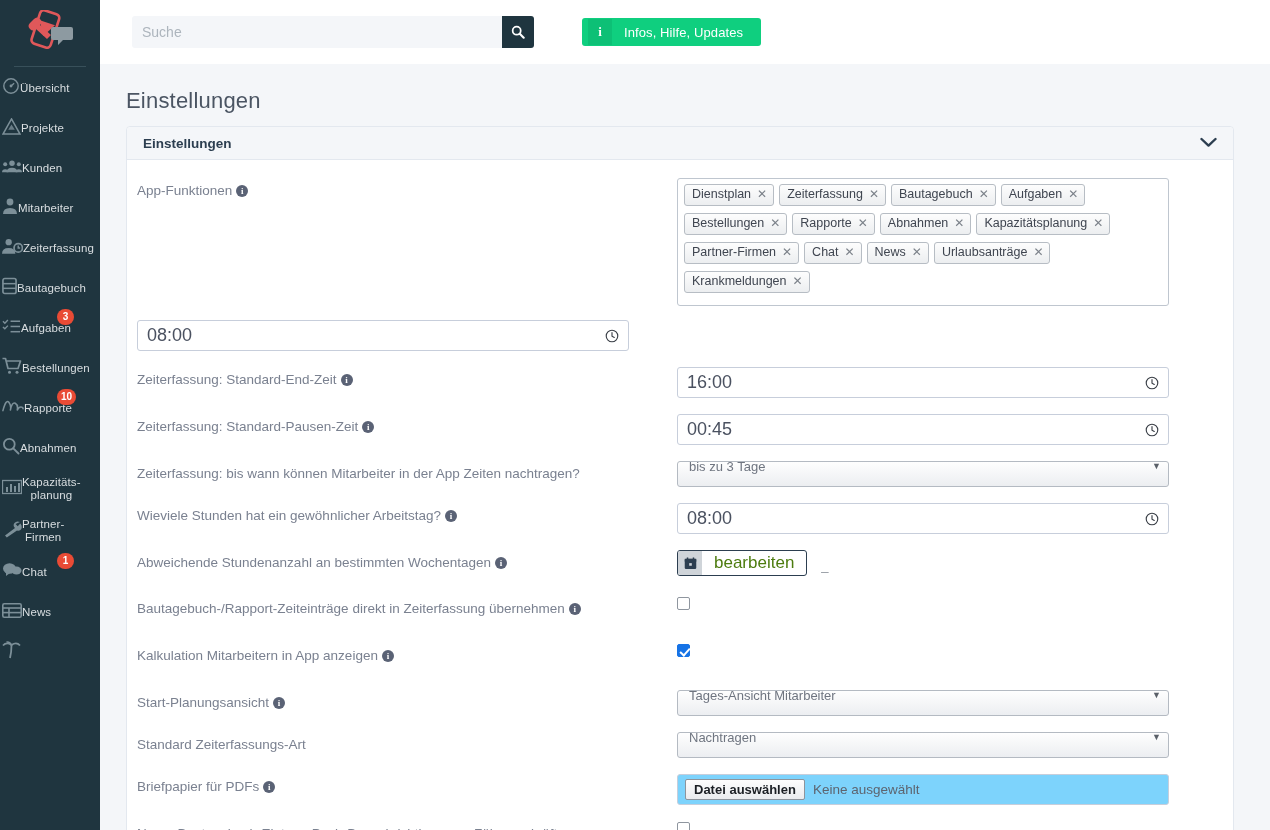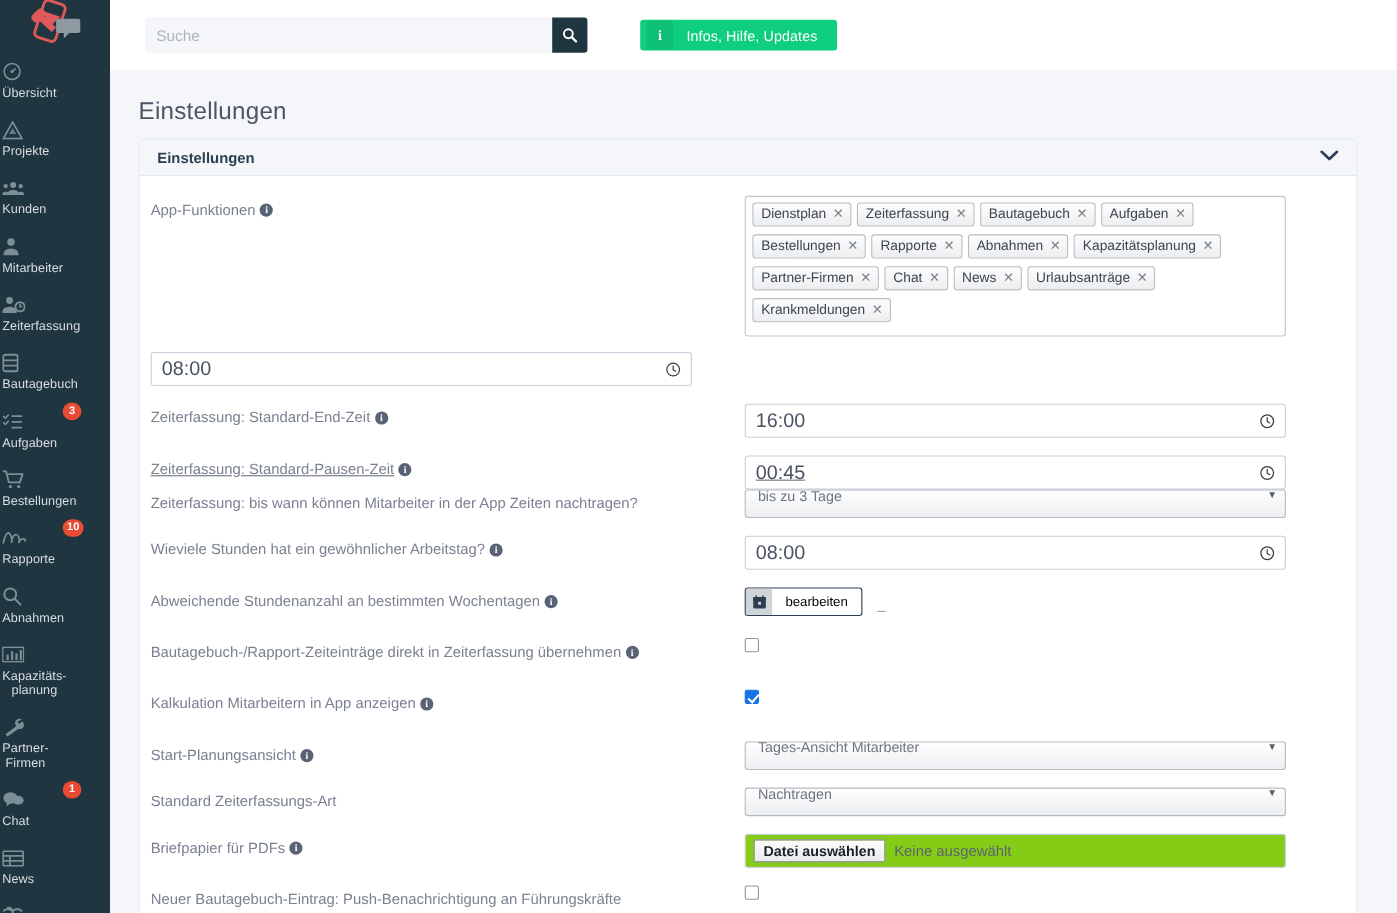--- a/index.html
+++ b/index.html
@@ -16,21 +16,21 @@
   #sidebar{
     position:absolute; left:0; top:0; width:100px; height:830px;
     background:#1f353f;
     display:flex; flex-direction:column; align-items:center;
     overflow:hidden;
   }
   #logo{ width:100px; height:62px; display:flex; align-items:center; justify-content:center; }
   .side-sep{ width:72px; height:1px; background:#38505a; margin:4px 0 0 0; }
   .nav-item{
     width:100px; padding:9px 2px 7px 2px;
-    display:flex; flex-direction:column; align-items:flex-start; justify-content:flex-start;
+    display:flex; flex-direction:row; align-items:center; justify-content:flex-start;
     position:relative; cursor:pointer;
   }
   .nav-ic{ height:20px; display:flex; align-items:center; justify-content:center; margin-bottom:4px; color:#7c8f98; }
   .nav-lb{
     font-size:11.5px; line-height:13px; color:#d9dee1; text-align:center;
     letter-spacing:.1px; max-width:96px; word-break:break-word;
   }
   .badge{
     position:absolute; top:2px; left:57px;
     background:#e94b35; color:#fff; font-size:10px; font-weight:bold;
@@ -130,38 +130,38 @@
   .sel .arr{ font-size:9px; color:#5a6068; }
 
   .btnedit{
     display:inline-flex; align-items:stretch; height:26px;
     border:1px solid #2c3e50; border-radius:3px; overflow:hidden;
     background:#fff; cursor:pointer; vertical-align:middle;
   }
   .btnedit .cal{
     width:24px; background:#cfd4d9; display:flex; align-items:center; justify-content:center;
   }
-  .btnedit .eb{ display:flex; align-items:center; padding:0 12px; font-size:12px; color:#000000; }
+  .btnedit .eb{ display:flex; align-items:center; padding:0 12px; font-size:17px; color:#4d7c0f; }
   .dash{ display:inline-block; margin-left:14px; color:#8a9099; font-size:13px; vertical-align:-3px;}
 
   .cbx{
     width:13px; height:13px; border:1px solid #8f969f; border-radius:2px;
     background:#fff; display:inline-block; cursor:pointer;
   }
   .cbx.on{
     background:#1673e6; border-color:#1673e6; position:relative;
   }
   .cbx.on:after{
     content:""; position:absolute; left:3.5px; top:.5px; width:4px; height:8px;
     border:solid #fff; border-width:0 2px 2px 0; transform:rotate(42deg);
   }
 
   .filebox{
     width:492px; height:31px; border:1px solid #c7cedb; border-radius:3px;
-    background:#84cc16; display:flex; align-items:center; padding:12px 7px; gap:8px;
+    background:#7dd3fc; display:flex; align-items:center; padding:12px 7px; gap:8px;
   }
   .fbtn{
     border:1px solid #8d949c; border-radius:2px; background:linear-gradient(#fdfdfd,#e9ebee);
     font-size:13px; color:#1b1f24; padding:2px 8px; font-weight:bold; cursor:pointer;
   }
   .fname{ font-size:13.5px; color:#5d646f; }
 </style>
 </head>
 <body>
 
@@ -432,21 +432,21 @@
             <div class="ctl">
               <div class="tinput">
                 <span class="val">16:00</span>
                 <svg class="clock" viewBox="0 0 16 16">
                   <circle cx="8" cy="8" r="6.6" fill="none" stroke="#3a3f47" stroke-width="1.3"></circle>
                   <path d="M8 4.2 V8.2 L10.6 9.7" fill="none" stroke="#3a3f47" stroke-width="1.3" stroke-linecap="round"></path>
                 </svg>
               </div>
             </div>
           </div>
-          <div class="row" style=" text-decoration: underline;">
+          <div class="row" style="margin-bottom: 16px;">
             <div class="lbl"><span>Zeiterfassung: Standard-Pausen-Zeit</span><span class="iicon">i</span></div>
             <div class="ctl">
               <div class="tinput">
                 <span class="val">00:45</span>
                 <svg class="clock" viewBox="0 0 16 16">
                   <circle cx="8" cy="8" r="6.6" fill="none" stroke="#3a3f47" stroke-width="1.3"></circle>
                   <path d="M8 4.2 V8.2 L10.6 9.7" fill="none" stroke="#3a3f47" stroke-width="1.3" stroke-linecap="round"></path>
                 </svg>
               </div>
             </div>

